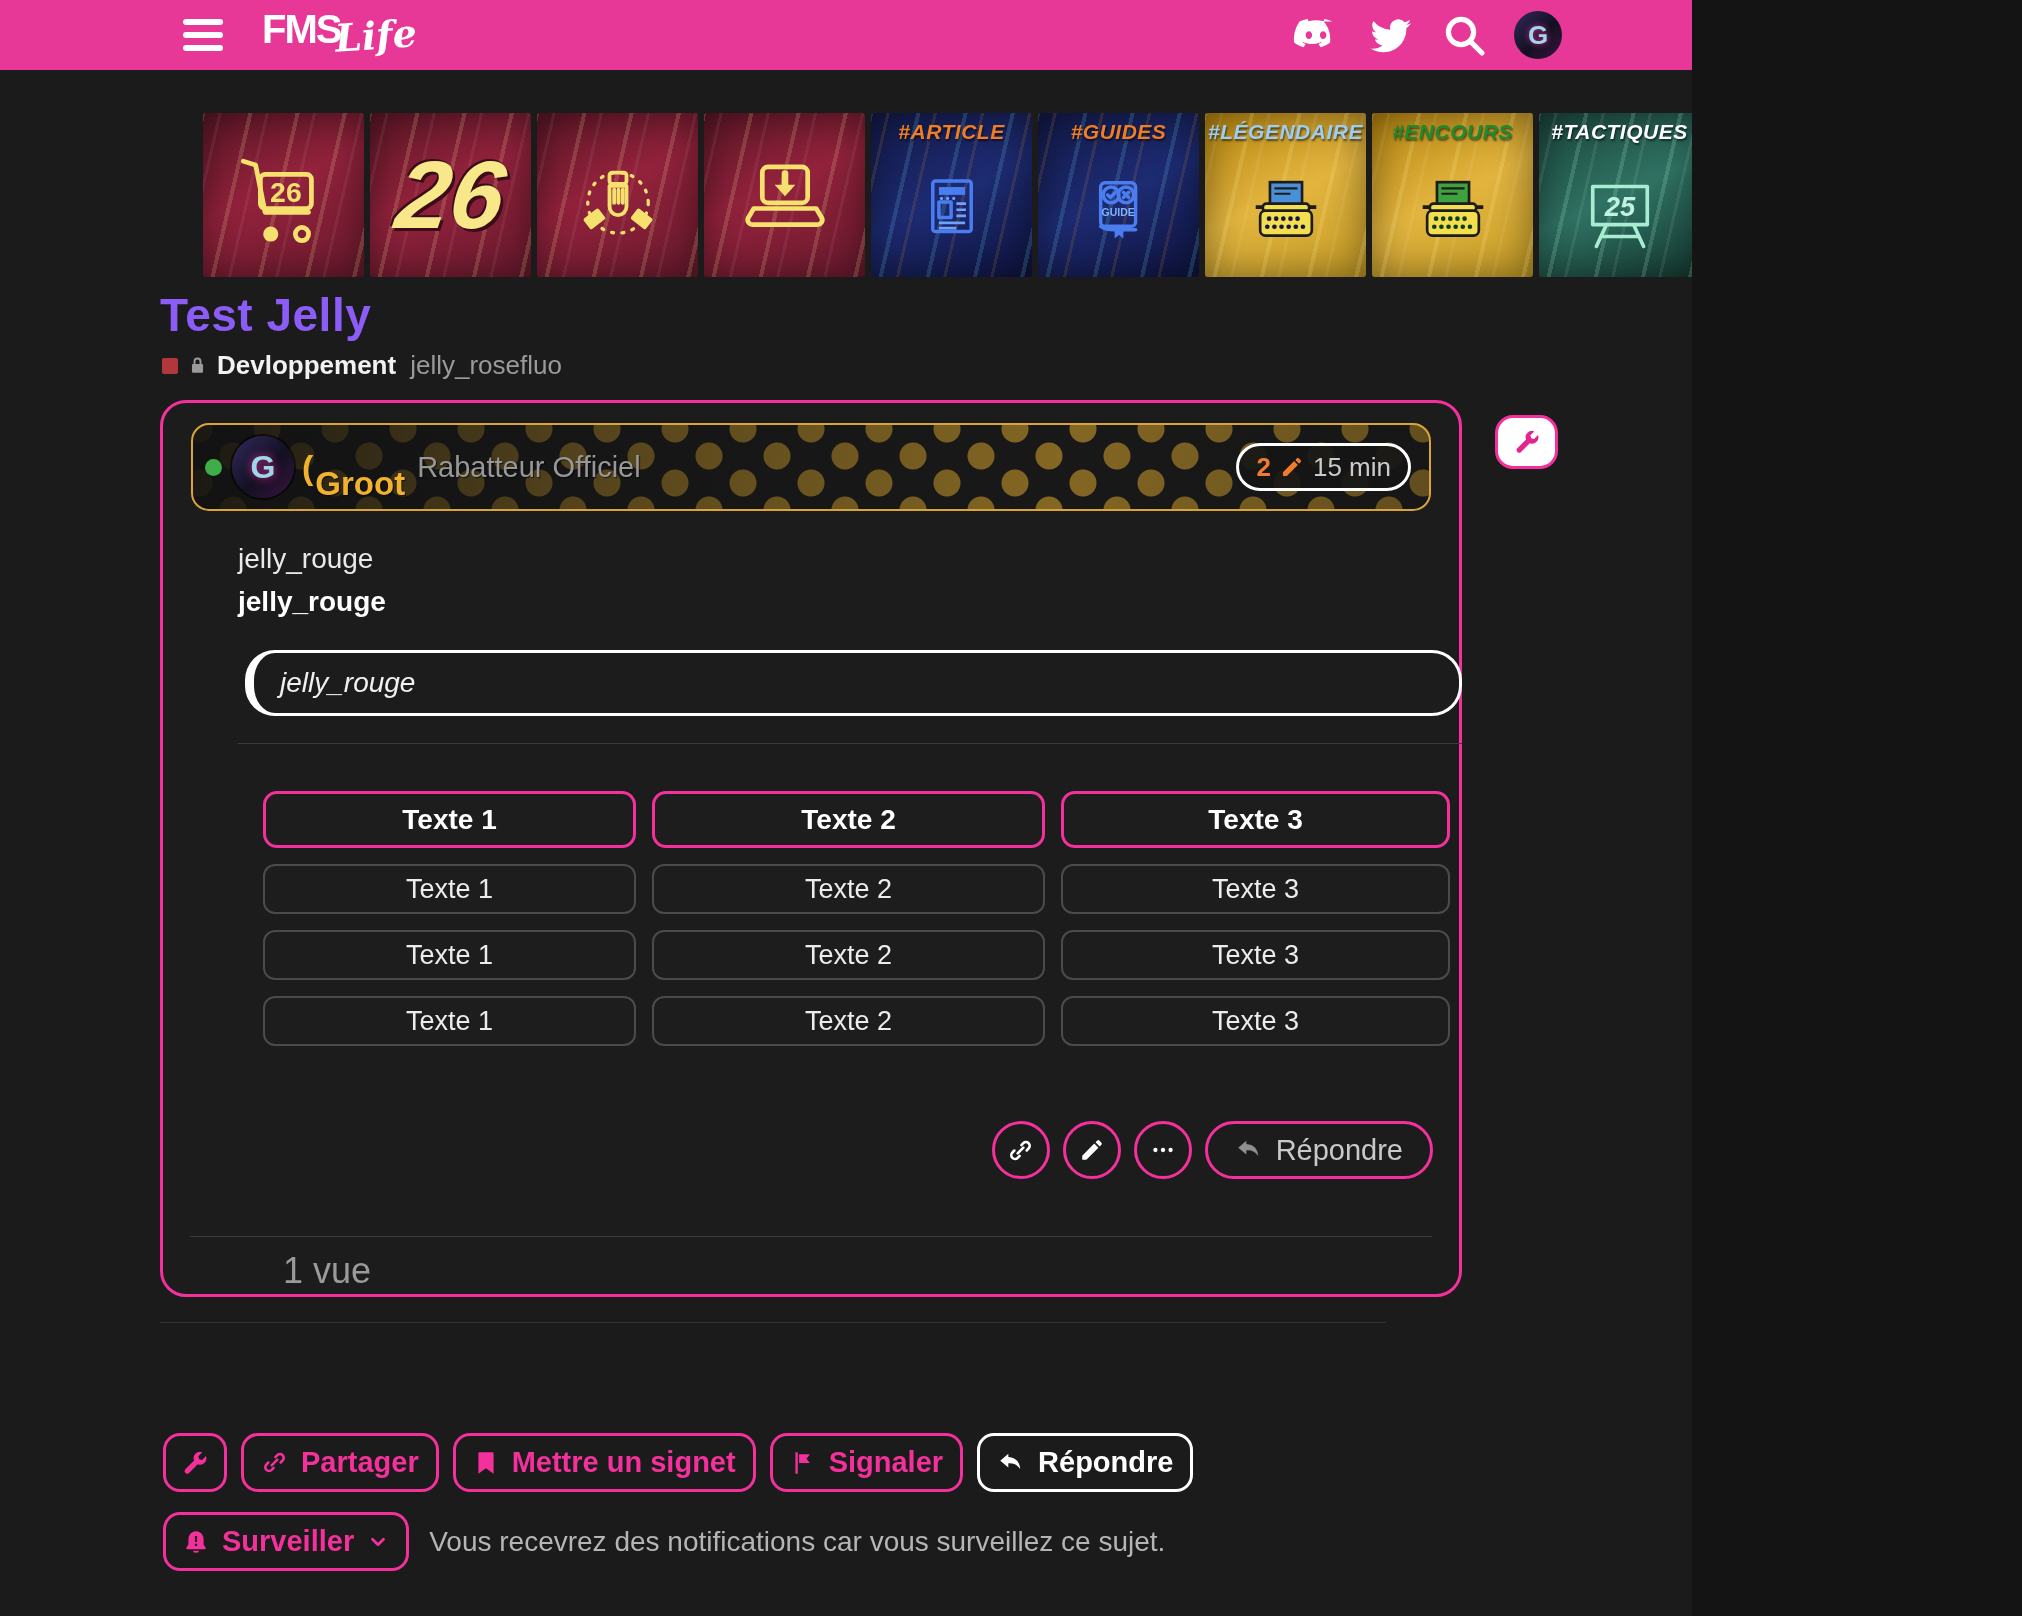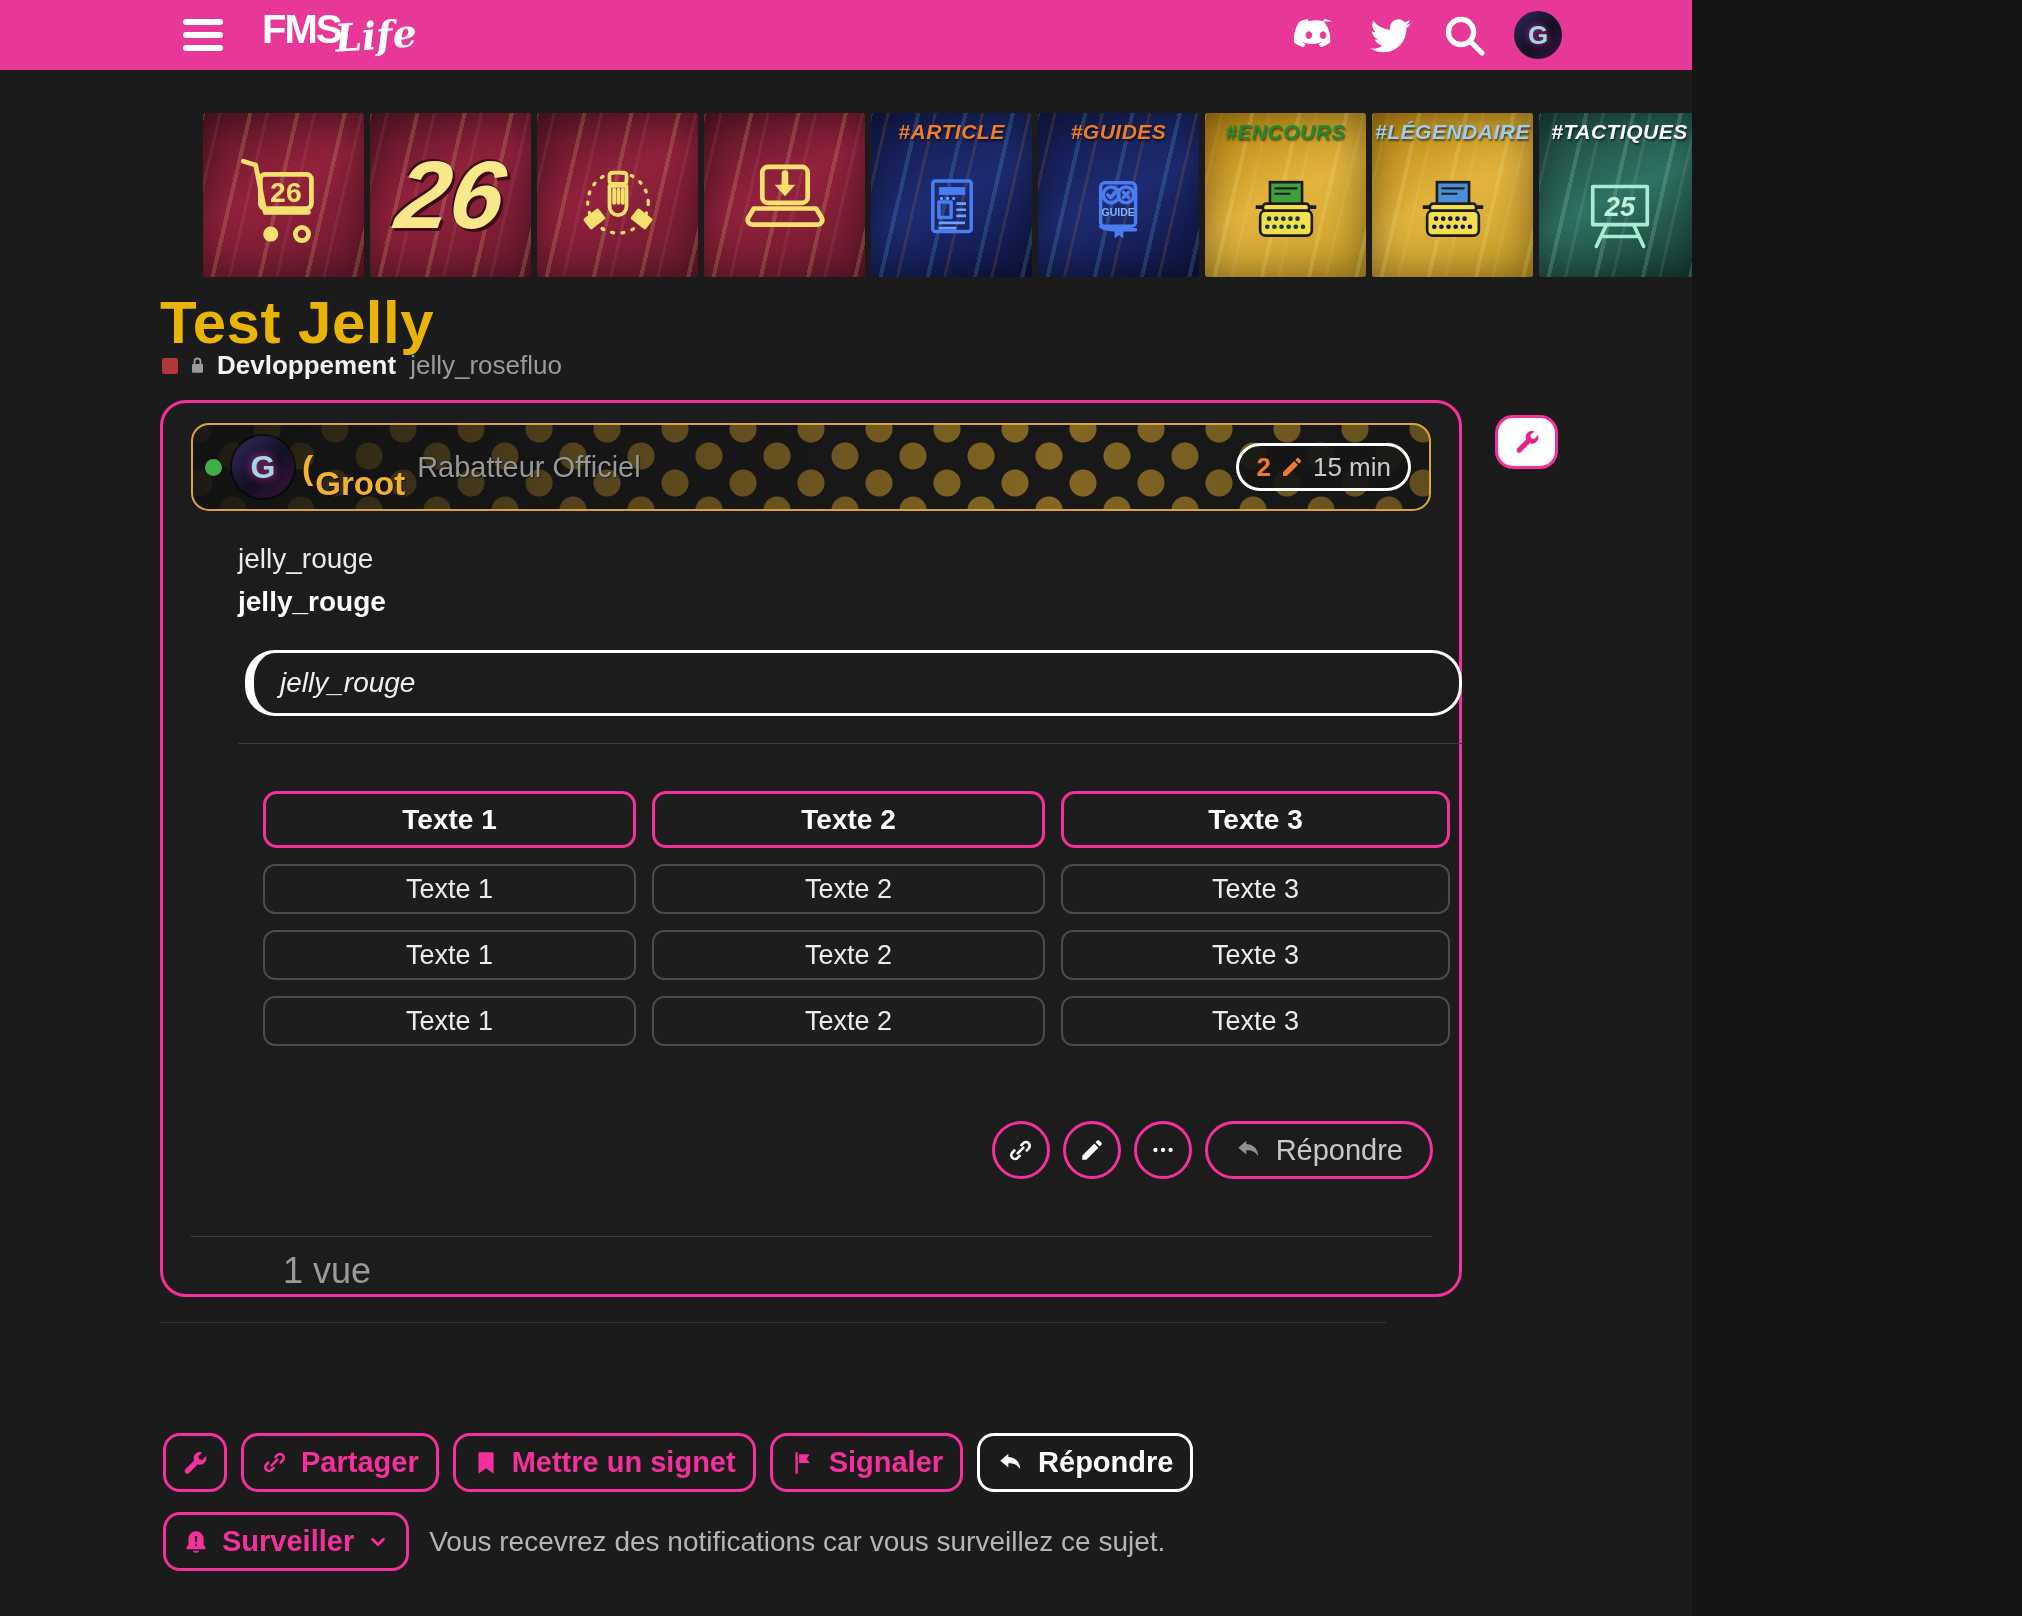--- a/index.html
+++ b/index.html
@@ -38,21 +38,21 @@
   .banner .blabel { position:absolute; top:7px; left:0; width:100%; text-align:center; z-index:2;
     font-size:21px; font-weight:900; font-style:italic; letter-spacing:.5px; text-shadow:1px 2px 2px rgba(0,0,0,.55); }
   .banner .bicon { position:absolute; left:50%; top:53%; transform:translate(-50%,-50%); z-index:1; }
   .banner .bignum { position:absolute; left:50%; top:50%; transform:translate(-50%,-50%) skewX(-8deg); z-index:1;
     font-size:96px; font-weight:900; font-style:italic; color:#f8e88a; text-shadow:3px 3px 0 #3a0d18, -2px -2px 0 #3a0d18; }
   .lbl-article, .lbl-guides { color:#ef7d26; }
   .lbl-legend { color:#9ccdf5; }
   .lbl-encours { color:#1f8b2e; text-shadow:1px 1px 0 #0a3a10; }
   .lbl-tact { color:#fff; }
   
-  .topic-title { position:absolute; left:160px; top:288px; font-size:60px; font-weight:800; letter-spacing:.5px; color:#eab308; }
+  .topic-title { position:absolute; left:160px; top:288px; font-size:46px; font-weight:800; letter-spacing:.5px; color:#8b5cf6; }
   .topic-meta { position:absolute; left:162px; top:350px; display:flex; align-items:center; gap:10px; }
   .cat-square { width:16px; height:16px; background:#b0383a; border-radius:2px; }
   .lock { color:#9a9a9a; display:flex; }
   .cat-name { font-size:26px; font-weight:600; color:#f2f2f2; cursor:pointer; }
   .topic-tag { font-size:26px; color:#9a9a9a; margin-left:4px; cursor:pointer; }
   
   .post-card { position:absolute; left:160px; top:400px; width:1302px; height:897px;
     border:3px solid #f3309b; border-radius:26px; background:#1c1c1c; }
   .post-banner { position:absolute; left:28px; top:20px; width:1240px; height:88px;
     border:2px solid #d9a43b; border-radius:18px; overflow:hidden;
@@ -219,51 +219,51 @@
             <circle cx="63" cy="40" r="9"></circle>
           <path d="M42 40l3 3 6-6"></path>
             <path d="M60 37l6 6M66 37l-6 6"></path>
           <path d="M34 76c5 4 12 4 20 4h20"></path>
         </g>
         <path d="M50 80v10l5-4 5 4V80" fill="#4a7df0"></path>
         <text x="54" y="64" font-size="12" font-weight="bold" fill="#7fb3ff" text-anchor="middle">GUIDE</text>
       </svg>
     </div>
     <div class="banner gold">
-      <span class="blabel lbl-encours">#ENCOURS</span>
+      <span class="blabel lbl-legend">#LÉGENDAIRE</span>
       <svg class="bicon" width="98" height="98" viewBox="0 0 110 110" style="top:58%">
-        <rect x="37" y="26" width="36" height="26" fill="#3da13d" stroke="#1c1c1c" stroke-width="3"></rect>
+        <rect x="37" y="26" width="36" height="26" fill="#4a90d9" stroke="#1c1c1c" stroke-width="3"></rect>
         <path d="M42 33h26M42 39h18" stroke="#1c1c1c" stroke-width="2.5"></path>
         <rect x="29" y="50" width="52" height="9" rx="4" fill="#f2de4e" stroke="#1c1c1c" stroke-width="3"></rect>
         <path d="M21 54h8M81 54h8" stroke="#1c1c1c" stroke-width="4"></path>
         <rect x="26" y="58" width="58" height="28" rx="6" fill="#f2de4e" stroke="#1c1c1c" stroke-width="3"></rect>
-        <g fill="#0d3d14">
+        <g fill="#15154a">
           <circle cx="36" cy="67" r="2.6"></circle>
             <circle cx="44" cy="67" r="2.6"></circle>
             <circle cx="52" cy="67" r="2.6"></circle>
             <circle cx="60" cy="67" r="2.6"></circle>
             <circle cx="68" cy="67" r="2.6"></circle>
           <circle cx="34" cy="76" r="2.6"></circle>
             <circle cx="42" cy="76" r="2.6"></circle>
             <circle cx="50" cy="76" r="2.6"></circle>
             <circle cx="58" cy="76" r="2.6"></circle>
             <circle cx="66" cy="76" r="2.6"></circle>
             <circle cx="74" cy="76" r="2.6"></circle>
         </g>
       </svg>
     </div>
     <div class="banner gold">
-      <span class="blabel lbl-legend">#LÉGENDAIRE</span>
+      <span class="blabel lbl-encours">#ENCOURS</span>
       <svg class="bicon" width="98" height="98" viewBox="0 0 110 110" style="top:58%">
-        <rect x="37" y="26" width="36" height="26" fill="#4a90d9" stroke="#1c1c1c" stroke-width="3"></rect>
+        <rect x="37" y="26" width="36" height="26" fill="#3da13d" stroke="#1c1c1c" stroke-width="3"></rect>
         <path d="M42 33h26M42 39h18" stroke="#1c1c1c" stroke-width="2.5"></path>
         <rect x="29" y="50" width="52" height="9" rx="4" fill="#f2de4e" stroke="#1c1c1c" stroke-width="3"></rect>
         <path d="M21 54h8M81 54h8" stroke="#1c1c1c" stroke-width="4"></path>
         <rect x="26" y="58" width="58" height="28" rx="6" fill="#f2de4e" stroke="#1c1c1c" stroke-width="3"></rect>
-        <g fill="#15154a">
+        <g fill="#0d3d14">
           <circle cx="36" cy="67" r="2.6"></circle>
             <circle cx="44" cy="67" r="2.6"></circle>
             <circle cx="52" cy="67" r="2.6"></circle>
             <circle cx="60" cy="67" r="2.6"></circle>
             <circle cx="68" cy="67" r="2.6"></circle>
           <circle cx="34" cy="76" r="2.6"></circle>
             <circle cx="42" cy="76" r="2.6"></circle>
             <circle cx="50" cy="76" r="2.6"></circle>
             <circle cx="58" cy="76" r="2.6"></circle>
             <circle cx="66" cy="76" r="2.6"></circle>

